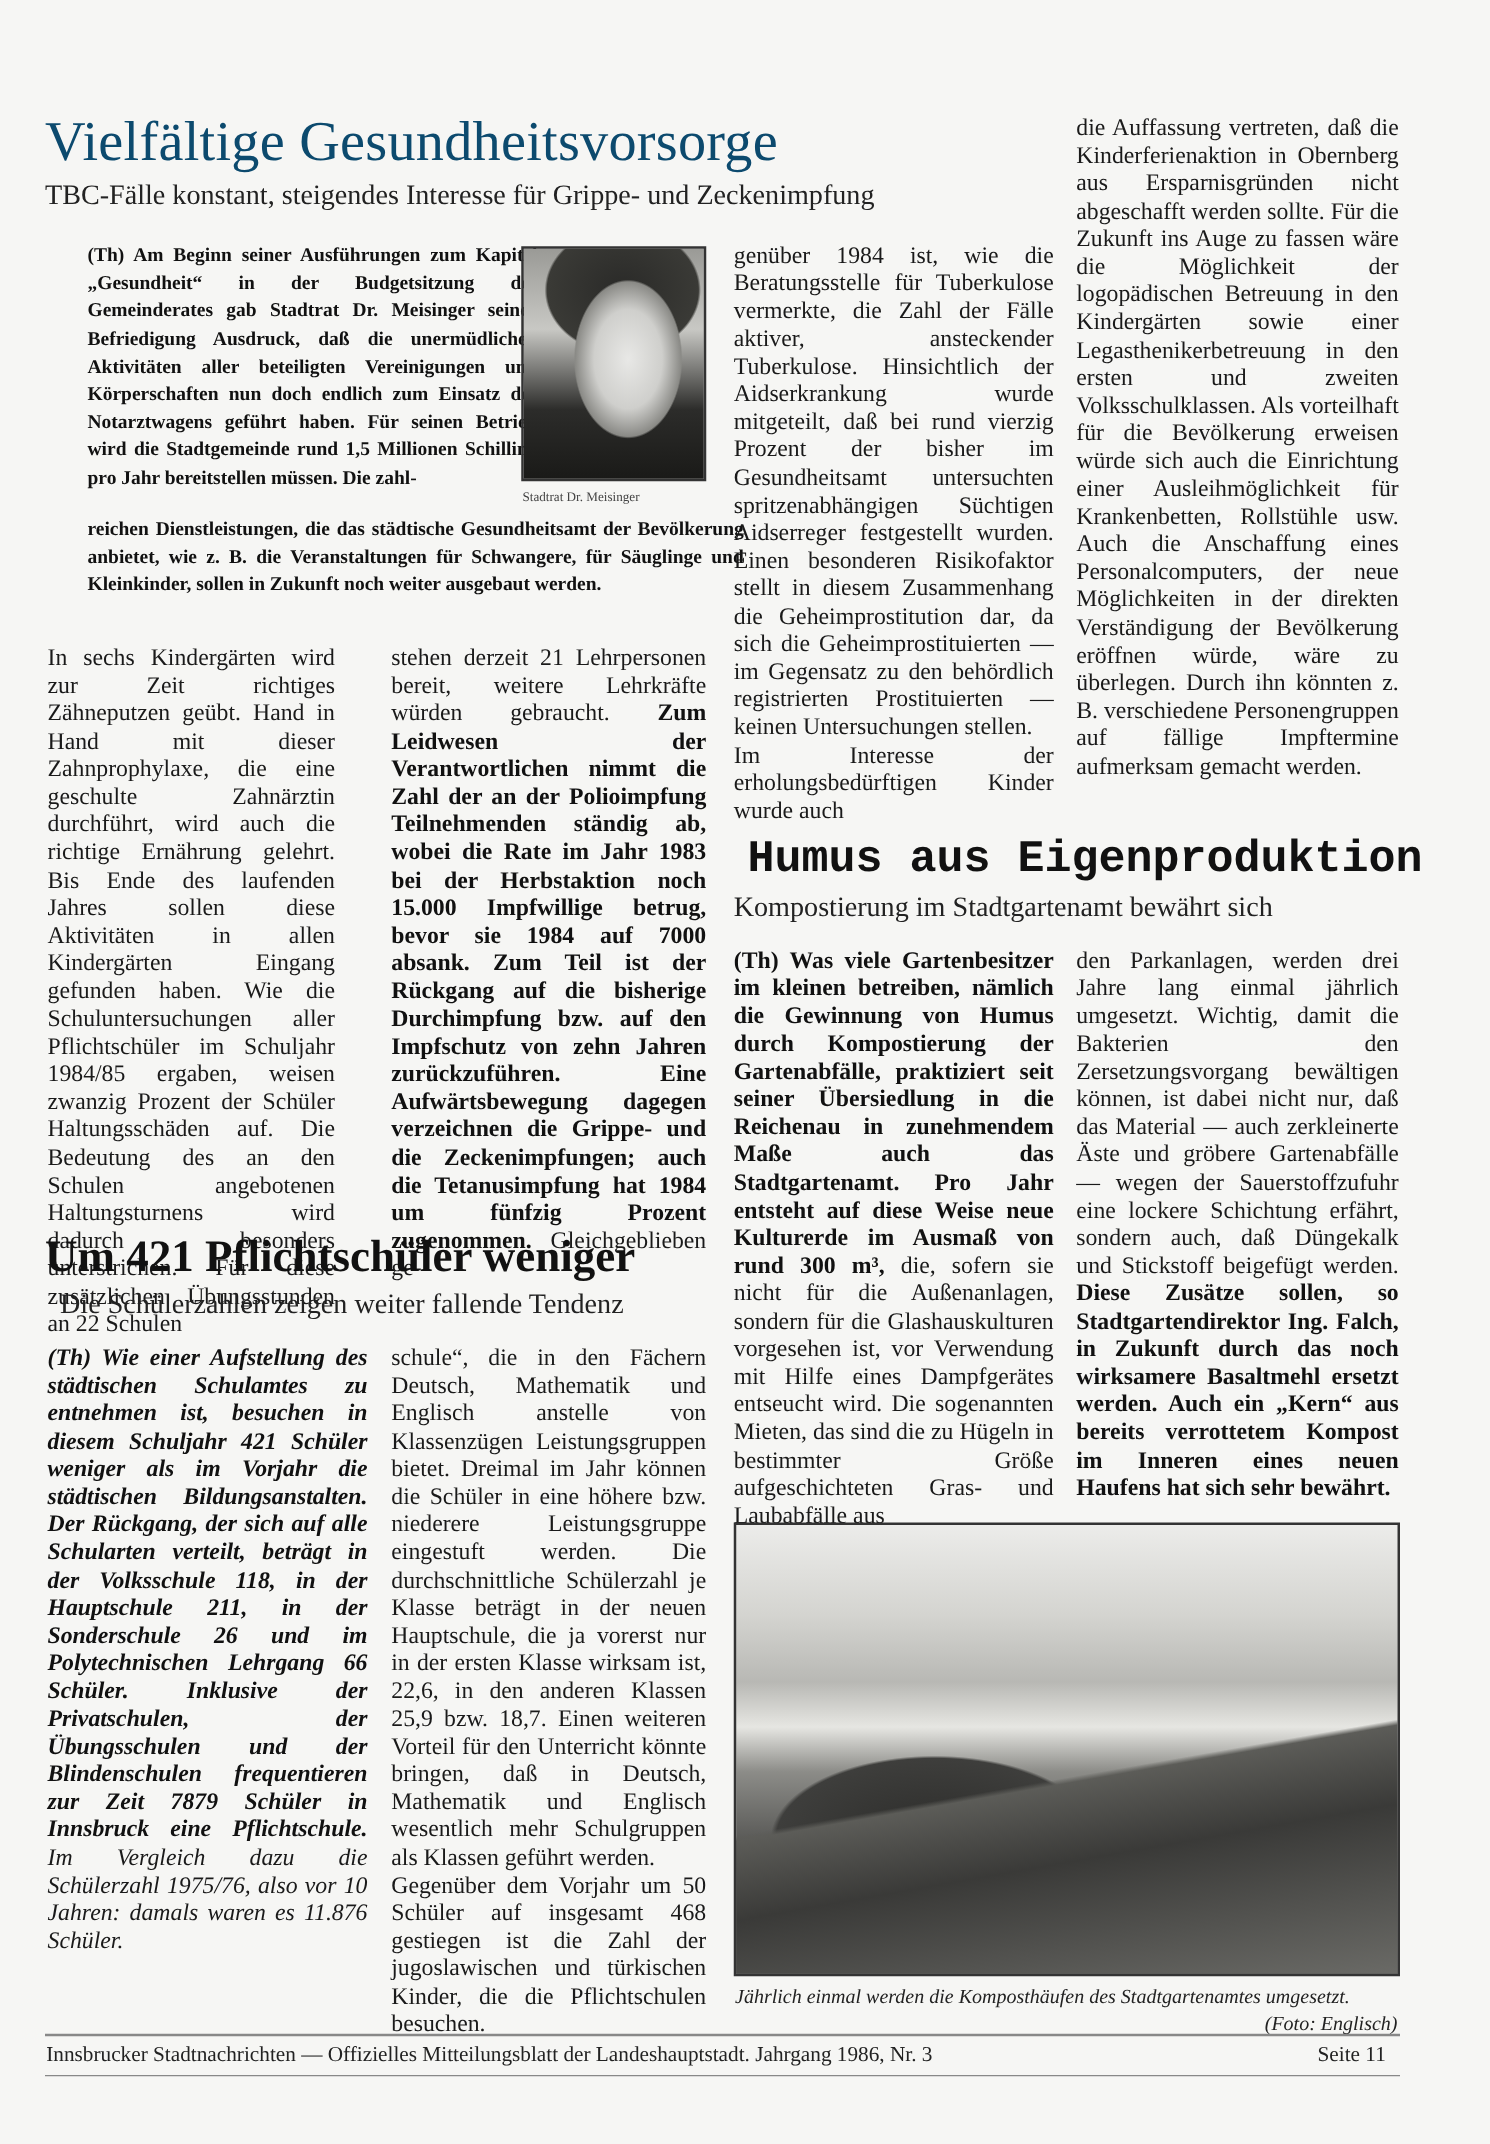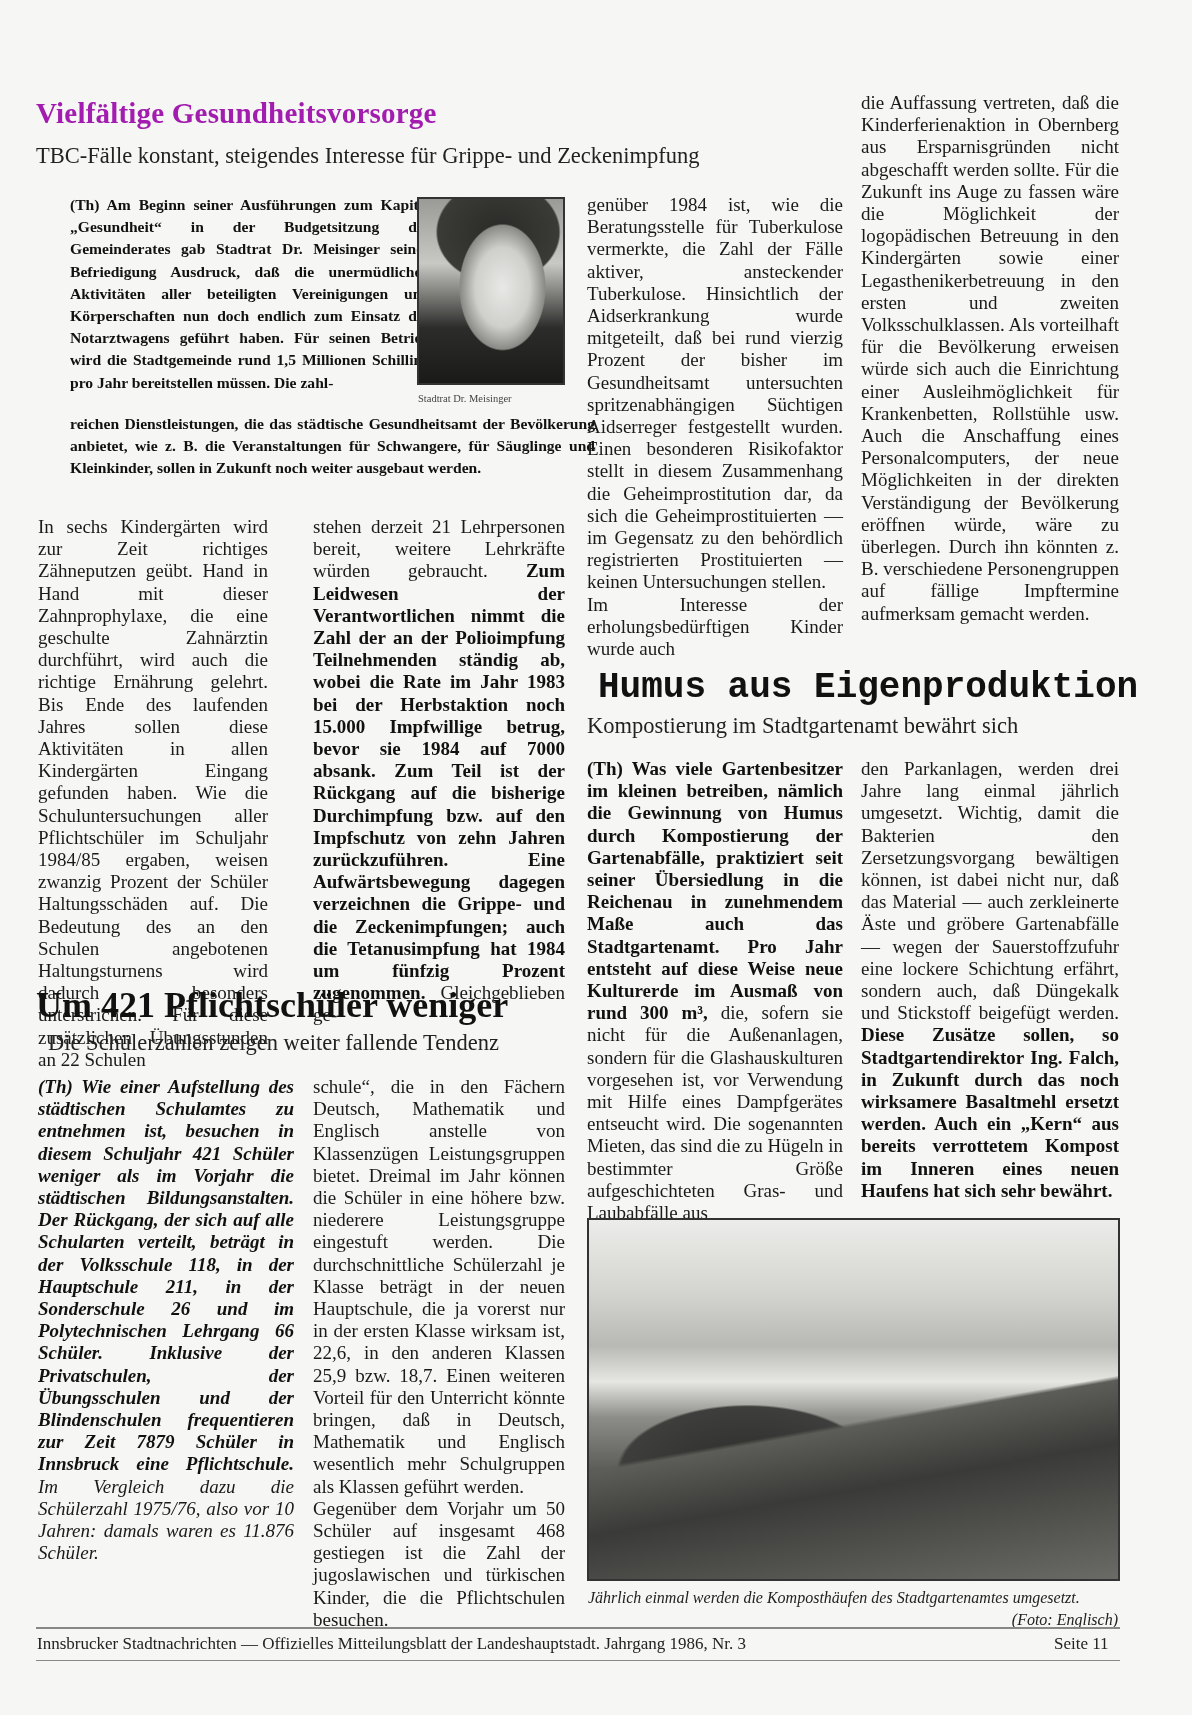--- a/index.html
+++ b/index.html
@@ -2,21 +2,21 @@
 <html><head>
 <meta charset="utf-8">
 <style>
   html, body { margin: 0; padding: 0; }
   body {
     width: 1192px; height: 1715px; background: #f6f6f4; color: #1a1a1a;
     font-family: "Liberation Serif", "DejaVu Serif", serif;
     position: relative; overflow: hidden;
   }
   .abs { position: absolute; }
-  .h1 { font-weight: bold; font-size: 29px; line-height: 50px; letter-spacing: 0.2px; color: #a21caf; white-space: nowrap; }
+  .h1 { font-weight: normal; font-size: 45px; line-height: 50px; letter-spacing: 0.2px; color: #0c4a6e; white-space: nowrap; }
   .h1s { font-weight: bold; font-size: 36px; line-height: 40px; color: #111; white-space: nowrap; }
   .sub { font-size: 22.5px; line-height: 26px; color: #222; white-space: nowrap; }
   .col { font-size: 19px; line-height: 22.2px; text-align: justify; hyphens: manual; }
   .col b { font-weight: bold; color: #111; }
   .lead { font-weight: bold; font-size: 15.6px; line-height: 22.2px; text-align: justify; color: #111; margin-left: 32px; }
   .para { margin: 0; }
   .photo { border: 2px solid #333; box-sizing: border-box; overflow: hidden; }
   .portrait-bg {
     background:
       radial-gradient(ellipse 42% 48% at 58% 48%, #e8e8e6 0%, #cfcfcc 45%, #8a8a86 70%, transparent 72%),

